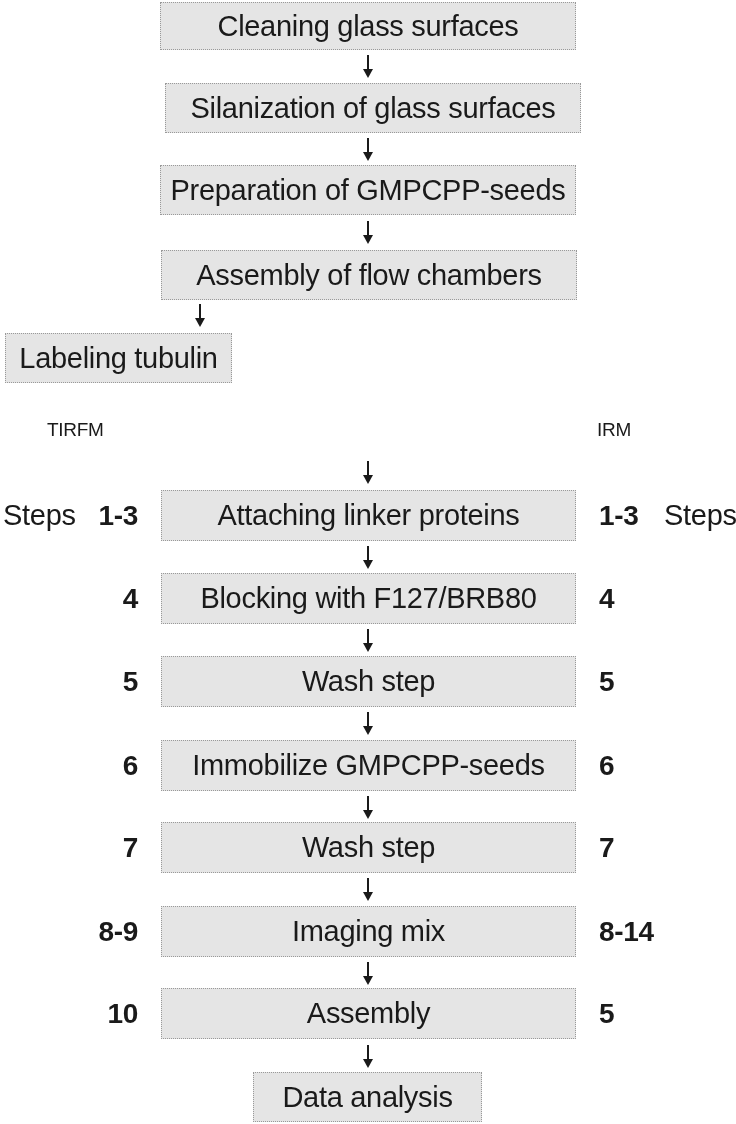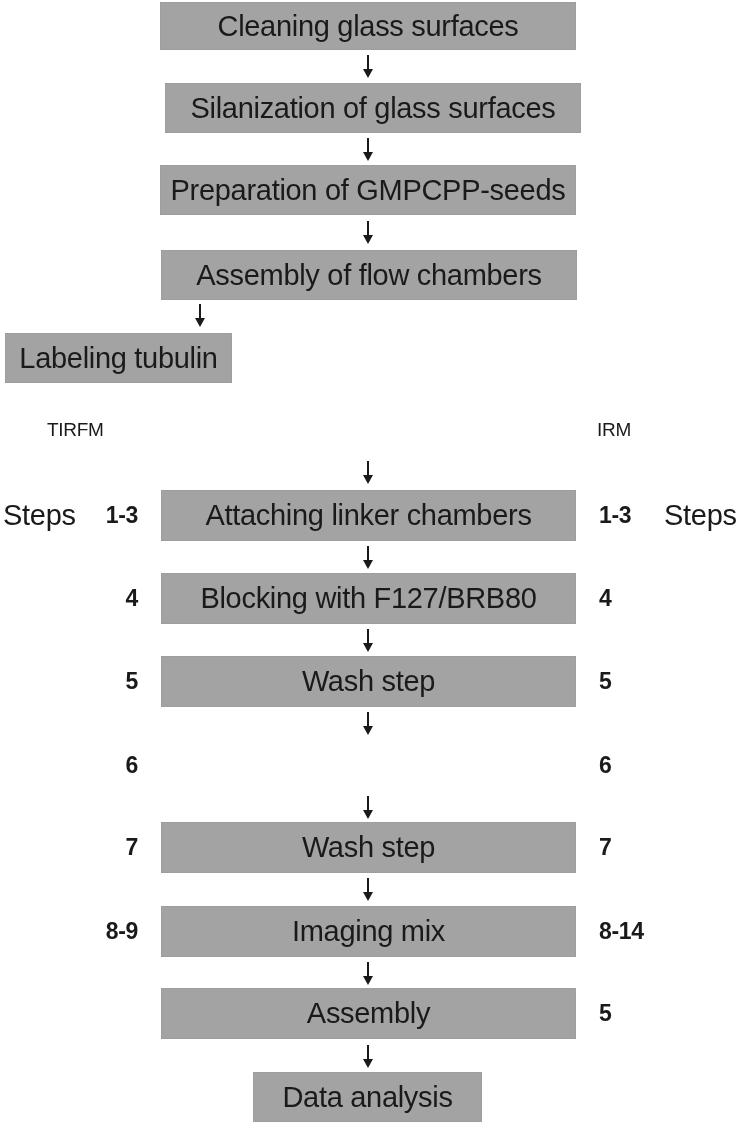--- a/index.html
+++ b/index.html
@@ -9,21 +9,21 @@
     height: 1124px;
     background: #ffffff;
     font-family: "Liberation Sans", sans-serif;
     color: #1a1a1a;
     overflow: hidden;
   }
   .box {
     position: absolute;
     box-sizing: border-box;
     border: 1.5px dotted #999999;
-    background: #a3a3a3;
+    background: #e5e5e5;
     display: flex;
     align-items: center;
     justify-content: center;
     font-size: 29px;
     letter-spacing: -0.3px;
     text-align: center;
     white-space: nowrap;
   }
   .arrow {
     position: absolute;
@@ -45,21 +45,21 @@
     position: absolute;
     top: 419px;
     font-size: 19px;
     letter-spacing: -0.3px;
   }
   .num {
     position: absolute;
     height: 51px;
     display: flex;
     align-items: center;
-    font-size: 23px;
+    font-size: 28px;
     font-weight: bold;
     letter-spacing: -0.3px;
   }
   .num-left  { left: 38px;  width: 100px; justify-content: flex-end; }
   .num-right { left: 599px; width: 132px; justify-content: flex-start; }
   .steps-word {
     position: absolute;
     height: 51px;
     display: flex;
     align-items: center;
@@ -98,58 +98,62 @@
   </div>
 
   <div class="col-header" style="left:47px">TIRFM</div>
   <div class="col-header" style="left:597px">IRM</div>
 
   <div class="arrow" style="left:367px; top:461px; height:14px"></div>
 
   <div class="steps-word" style="left:3px; top:490px">Steps</div>
   <div class="num num-left" style="top:490px">1-3</div>
   <div class="box" style="left:161px; top:490px; width:415px; height:51px">
-    <span>Attaching linker chambers</span>
+    <span>Attaching linker proteins</span>
   </div>
   <div class="num num-right" style="top:490px">1-3</div>
   <div class="steps-word" style="left:664px; top:490px">Steps</div>
   <div class="arrow" style="left:367px; top:546px; height:14px"></div>
 
   <div class="num num-left" style="top:573px">4</div>
   <div class="box" style="left:161px; top:573px; width:415px; height:51px">
     <span>Blocking with F127/BRB80</span>
   </div>
   <div class="num num-right" style="top:573px">4</div>
   <div class="arrow" style="left:367px; top:629px; height:14px"></div>
 
   <div class="num num-left" style="top:656px">5</div>
   <div class="box" style="left:161px; top:656px; width:415px; height:51px">
     <span>Wash step</span>
   </div>
   <div class="num num-right" style="top:656px">5</div>
   <div class="arrow" style="left:367px; top:712px; height:14px"></div>
 
   <div class="num num-left" style="top:740px">6</div>
+  <div class="box" style="left:161px; top:740px; width:415px; height:51px">
+    <span>Immobilize GMPCPP-seeds</span>
+  </div>
   <div class="num num-right" style="top:740px">6</div>
   <div class="arrow" style="left:367px; top:796px; height:14px"></div>
 
   <div class="num num-left" style="top:822px">7</div>
   <div class="box" style="left:161px; top:822px; width:415px; height:51px">
     <span>Wash step</span>
   </div>
   <div class="num num-right" style="top:822px">7</div>
   <div class="arrow" style="left:367px; top:878px; height:14px"></div>
 
   <div class="num num-left" style="top:906px">8-9</div>
   <div class="box" style="left:161px; top:906px; width:415px; height:51px">
     <span>Imaging mix</span>
   </div>
   <div class="num num-right" style="top:906px">8-14</div>
   <div class="arrow" style="left:367px; top:962px; height:14px"></div>
 
+  <div class="num num-left" style="top:988px">10</div>
   <div class="box" style="left:161px; top:988px; width:415px; height:51px">
     <span>Assembly</span>
   </div>
   <div class="num num-right" style="top:988px">5</div>
   <div class="arrow" style="left:367px; top:1045px; height:14px"></div>
 
   <div class="box" style="left:253px; top:1072px; width:229px; height:50px">
     <span>Data analysis</span>
   </div>
 

